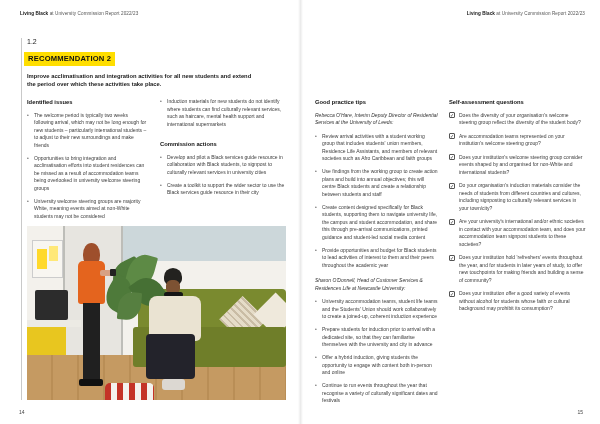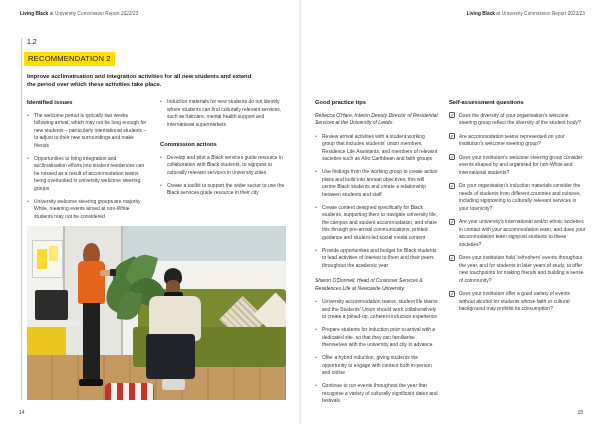--- a/index.html
+++ b/index.html
@@ -11,21 +11,21 @@
   
   .runhead { position:absolute; top:11px; font-size:4.6px; color:#555; letter-spacing:.1px; }
   .runhead .rh-b { font-weight:bold; color:#111; }
   .rh-left { left:20px; }
   .rh-right { right:15px; text-align:right; }
 
   
   .rule-v { position:absolute; left:21px; top:38px; width:1px; height:362px; background:#c9c9c9; }
   .sec-num { position:absolute; left:27px; top:38px; font-size:7px; color:#222; }
   .rec-badge { position:absolute; left:24px; top:52px; background:#FFDE00; color:#111;
-               font-size:7.6px; font-weight:normal; padding:2px 4px 2.5px 4px; letter-spacing:.2px;text-align:right; }
+               font-size:7.6px; font-weight:bold; padding:2px 4px 2.5px 4px; letter-spacing:.2px;text-align:right; }
   .intro { position:absolute; left:27px; top:72px; width:228px; font-size:5.8px; font-weight:bold;
            color:#1a1a1a; line-height:1.45; }
 
   .col { position:absolute; font-size:5px; color:#3c3c3c; line-height:1.5; }
   .col1 { left:27px;  top:98px; width:121px; }
   .col2 { left:160px; top:98px; width:128px; }
   .col3 { left:315px; top:98px; width:123px; }
   .col4 { left:449px; top:98px; width:137px; }
 
   .colhead { font-size:5.8px; font-weight:bold; color:#111; margin-bottom:5px; }

